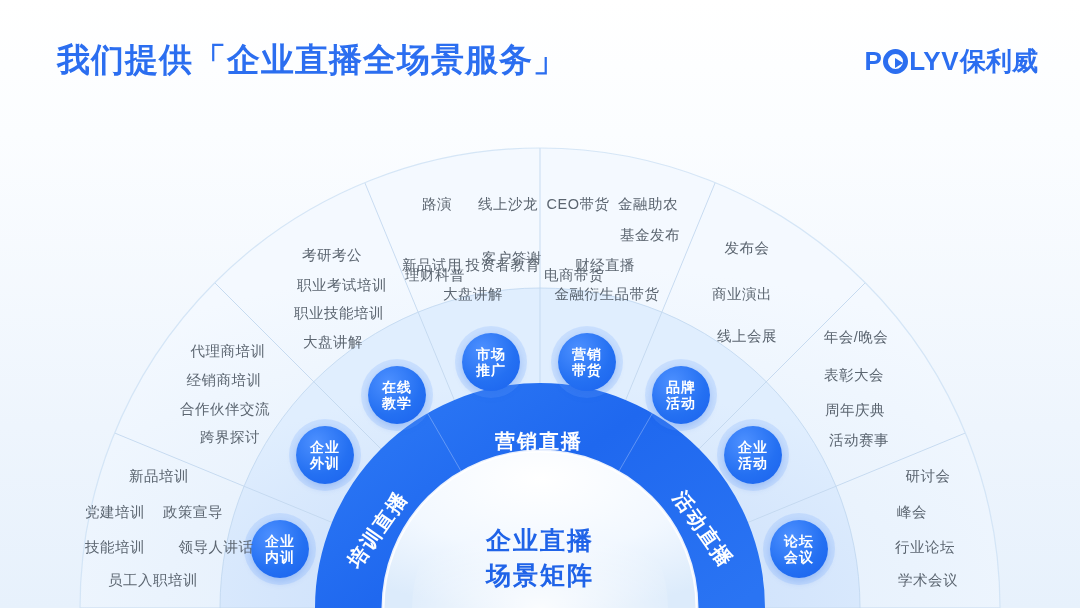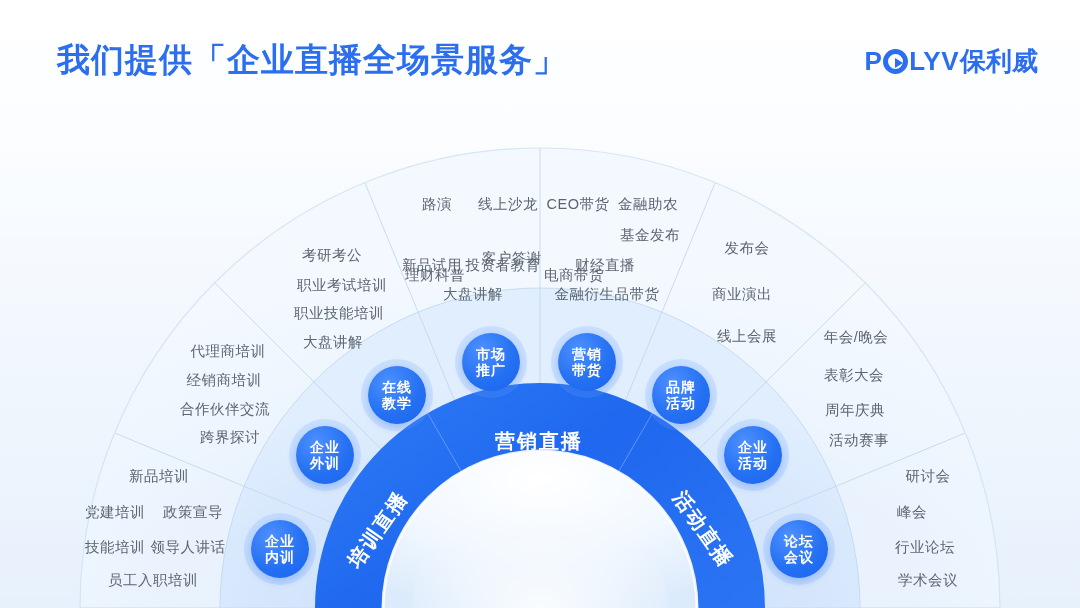--- a/index.html
+++ b/index.html
@@ -125,20 +125,24 @@
   <div class="ringlbl" style="left:334px; top:516px; transform:rotate(-55deg);">
     <span>培训直播</span>
   </div>
   <div class="ringlbl" style="left:495px; top:428px;">
     <span>营销直播</span>
   </div>
   <div class="ringlbl" style="left:659px; top:516px; transform:rotate(55deg);">
     <span>活动直播</span>
   </div>
 
+  <div class="core-text">
+    <div>企业直播</div>
+    <div>场景矩阵</div>
+  </div>
 
   <div class="badge" style="left:280px; top:549px;">
     <span>企业</span>
       <span>内训</span>
   </div>
   <div class="badge" style="left:325px; top:455px;">
     <span>企业</span>
       <span>外训</span>
   </div>
   <div class="badge" style="left:397px; top:395px;">
@@ -185,21 +189,21 @@
       <div class="lbl" style="left: 339px; top: 313px;">职业技能培训</div>
       <div class="lbl" style="left: 333px; top: 342px;">大盘讲解</div>
       <div class="lbl" style="left: 228px; top: 351px;">代理商培训</div>
       <div class="lbl" style="left: 224px; top: 380px;">经销商培训</div>
       <div class="lbl" style="left: 225px; top: 409px;">合作伙伴交流</div>
       <div class="lbl" style="left: 230px; top: 437px;">跨界探讨</div>
       <div class="lbl" style="left: 159px; top: 476px;">新品培训</div>
       <div class="lbl" style="left: 115px; top: 512px;">党建培训</div>
       <div class="lbl" style="left: 193px; top: 512px;">政策宣导</div>
       <div class="lbl" style="left: 115px; top: 547px;">技能培训</div>
-      <div class="lbl" style="left: 188px; top: 547px;">领导人讲话</div>
+      <div class="lbl" style="left: 216px; top: 547px;">领导人讲话</div>
       <div class="lbl" style="left: 153px; top: 580px;">员工入职培训</div>
       <div class="lbl" style="left: 747px; top: 248px;">发布会</div>
       <div class="lbl" style="left: 742px; top: 294px;">商业演出</div>
       <div class="lbl" style="left: 747px; top: 336px;">线上会展</div>
       <div class="lbl" style="left: 856px; top: 337px;">年会/晚会</div>
       <div class="lbl" style="left: 854px; top: 375px;">表彰大会</div>
       <div class="lbl" style="left: 855px; top: 410px;">周年庆典</div>
       <div class="lbl" style="left: 859px; top: 440px; text-align: right;">活动赛事</div>
       <div class="lbl" style="left: 928px; top: 476px;">研讨会</div>
       <div class="lbl" style="left: 912px; top: 512px;">峰会</div>

